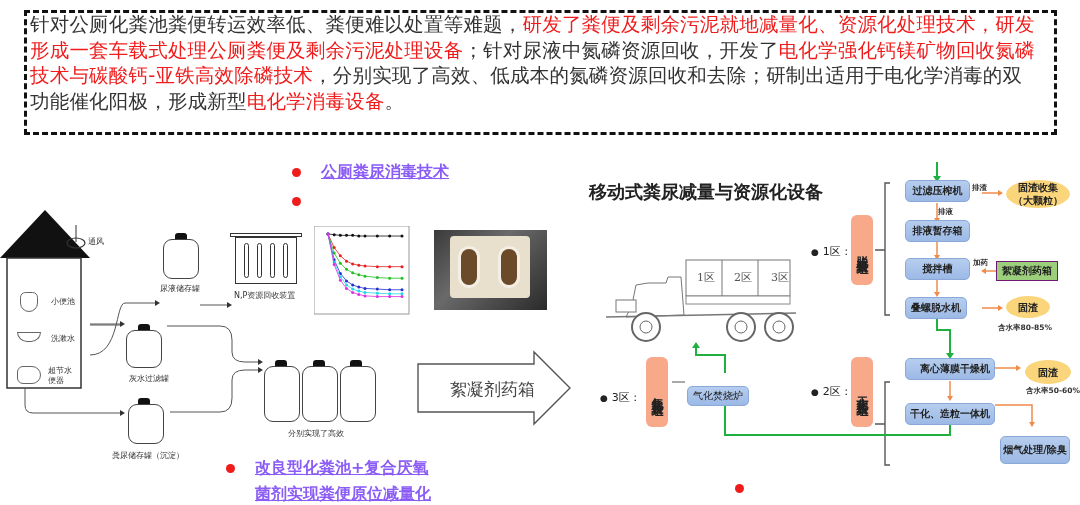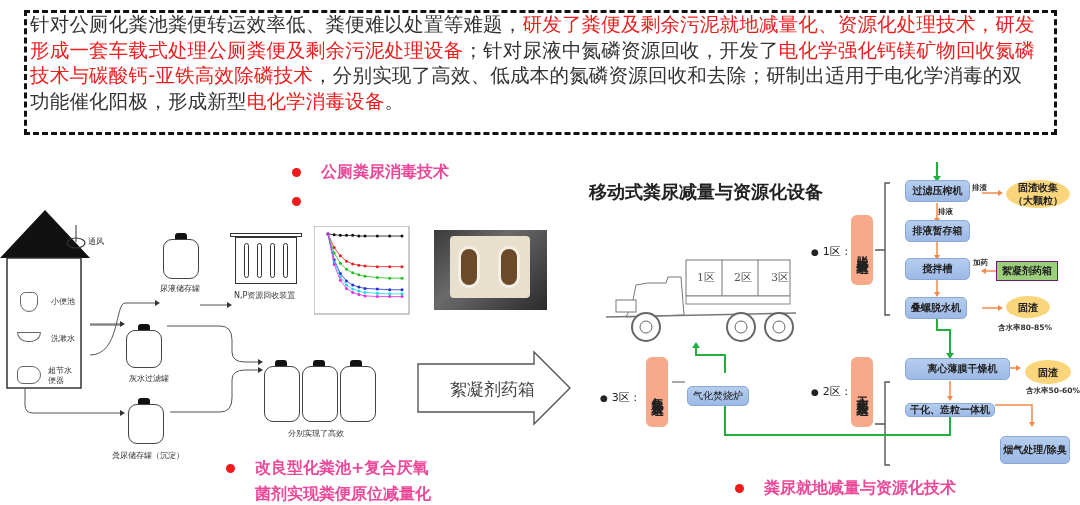--- a/index.html
+++ b/index.html
@@ -1,21 +1,21 @@
 <!DOCTYPE html>
 <html><head>
 <meta charset="utf-8">
 <style>
   * { box-sizing: border-box; margin: 0; padding: 0; }
   body { width: 1080px; height: 505px; background: #fff; position: relative; overflow: hidden; font-family: "DejaVu Sans", sans-serif; color: #222; }
   .abs { position: absolute; }
   #intro-box { left: 24px; top: 10px; width: 1033px; height: 125px; border: 3px dashed #111; }
   #intro-text { left: 30px; top: 12px; width: 1010px; font-size: 19.5px; line-height: 25.5px; color: #333; letter-spacing: 0.2px; }
   .red { color: #f01c1c; }
-  .bullet-title { font-weight: bold; color: #ec4899; font-size: 16px; }
+  .bullet-title { font-weight: bold; color: #8b5cf6; font-size: 16px; text-decoration: underline; }
   .dot { display: inline-block; width: 9px; height: 9px; border-radius: 50%; background: #f01c1c; margin-right: 20px; vertical-align: middle; }
   .small-label { font-size: 8px; color: #333; }
   .tank { border: 1.6px solid #444; border-radius: 9px; background: #fff; }
   .tank-cap { background: #111; border-radius: 3px 3px 0 0; }
   .flow-box { background: linear-gradient(#b6cdee, #9cb9e6); border: 1px solid #8aa8d8; border-radius: 5px; font-size: 10px; color: #222; text-align: center; display: flex; align-items: center; justify-content: center; font-weight: bold; }
   .group-tag { background: #f7a98a; border-radius: 6px; font-weight: bold; font-size: 12px; color: #222; writing-mode: vertical-rl; text-orientation: upright; display: flex; align-items: center; justify-content: center; letter-spacing: 2px; }
   .ellipse { background: #fbd57c; border-radius: 50%; font-size: 10px; font-weight: bold; color: #222; display: flex; align-items: center; justify-content: center; text-align: center; line-height: 13px; }
   .zone-label { font-size: 11px; color: #222; }
   .zone-label::before { content: "●"; font-size: 9px; margin-right: 4px; }
   .note { font-size: 7.5px; font-weight: bold; color: #333; }
@@ -257,35 +257,35 @@
   <polygon points="22,188 30,188 26,182" fill="#20b040"></polygon>
 
   <line x1="2" y1="225" x2="15" y2="225" stroke="#555" transform="translate(0,-3)"></line>
 </svg>
 
 <div class="abs flow-box" style="left:905px; top:180px; width:65px; height:22px;">过滤压榨机</div>
 <div class="abs flow-box" style="left:905px; top:220px; width:65px; height:22px;">排液暂存箱</div>
 <div class="abs flow-box" style="left:905px; top:258px; width:65px; height:22px;">搅拌槽</div>
 <div class="abs flow-box" style="left:905px; top:297px; width:62px; height:22px;">叠螺脱水机</div>
 
-<div class="abs flow-box" style="left:905px; top:358px; width:105px; height:22px;padding-left:10px;">离心薄膜干燥机</div>
-<div class="abs flow-box" style="left:905px; top:403px; width:90px; height:14px;">干化、造粒一体机</div>
+<div class="abs flow-box" style="left:905px; top:358px; width:90px; height:22px;padding-left:10px;">离心薄膜干燥机</div>
+<div class="abs flow-box" style="left:905px; top:403px; width:90px; height:22px;">干化、造粒一体机</div>
 
 <div class="abs flow-box" style="left:687px; top:386px; width:62px; height:20px; font-weight:normal;">气化焚烧炉</div>
 
 <div class="abs note" style="left:972px; top:183px;">排渣</div>
 <div class="abs note" style="left:938px; top:207px;">排液</div>
 <div class="abs note" style="left:973px; top:258px;">加药</div>
 
 <div class="abs ellipse" style="left:1006px; top:180px; width:64px; height:28px;">
     <div>
       <div>固渣收集</div>
       <div>（大颗粒）</div>
     </div>
   </div>
 <div class="abs" style="left:996px; top:261px; width:62px; height:20px; background:#9ccf7c; border:1px solid #701a75; font-size:10px; font-weight:bold; display:flex; align-items:center; justify-content:center;">絮凝剂药箱</div>
 <div class="abs ellipse" style="left:1006px; top:296px; width:44px; height:22px;">固渣</div>
 <div class="abs note" style="left:998px; top:323px;">含水率80-85%</div>
 <div class="abs ellipse" style="left:1025px; top:360px; width:46px; height:24px;">固渣</div>
 <div class="abs note" style="left:1026px; top:386px;">含水率50-60%</div>
 <div class="abs flow-box" style="left:1000px; top:436px; width:70px; height:28px;">烟气处理/除臭</div>
 
-<div class="abs bullet-title" style="left:735px; top:478px;"><span class="dot"></span><span>粪尿就地减量与资源化技术</span></div>
+<div class="abs bullet-title" style="left:735px; top:478px;"><span class="dot"></span></div>
 
 </body></html>

